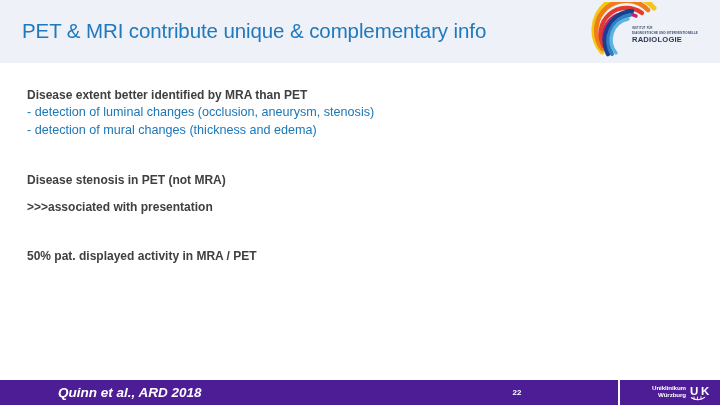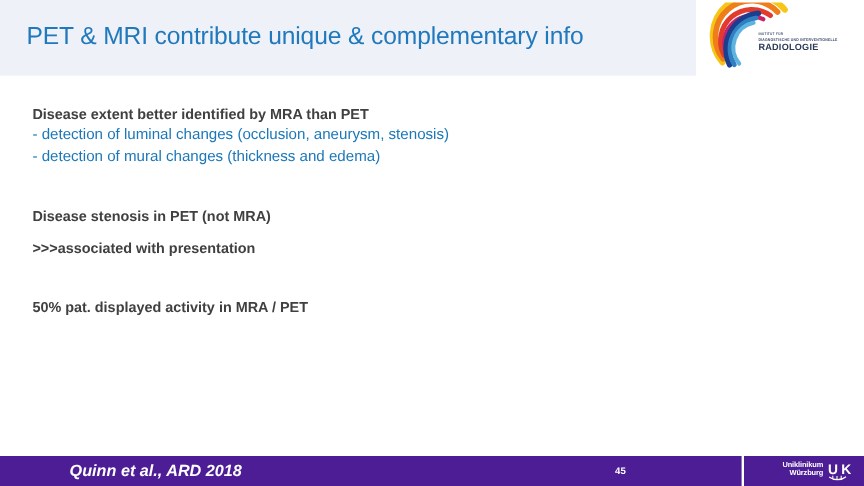--- a/index.html
+++ b/index.html
@@ -22,21 +22,21 @@
     width: 720px;
     height: 405px;
     background: #ffffff;
   }
 
   
   .header-band {
     position: absolute;
     left: 0;
     top: 0;
-    width: 580px;
+    width: 720px;
     height: 63px;
     background: #eef1f8;
     box-sizing: border-box;
   }
   .header-title {
     position: absolute;
     left: 22px;
     top: 19px;
     font-size: 20.5px;
     font-weight: 400;
@@ -238,21 +238,21 @@
 
     <div class="block">
       <div class="block-head">50% pat. displayed activity in MRA / PET</div>
       <div class="spacer-4"></div>
     </div>
 
   </div>
 
   <div class="footer-bar">
     <div class="footer-citation">Quinn et al., ARD 2018</div>
-    <div class="footer-pagenum">45</div>
+    <div class="footer-pagenum">22</div>
   </div>
   <div class="footer-divider"></div>
 
   <div class="footer-logo">
     <div class="uk-words">
       <span class="uk-w1">Uniklinikum</span>
       <span class="uk-w2">Würzburg</span>
     </div>
     <svg class="uk-mark" viewBox="0 0 25 18" aria-hidden="true">
       <text x="1" y="12" font-family="Liberation Sans, sans-serif" font-size="11.5" font-weight="700" fill="#ffffff">U</text>

